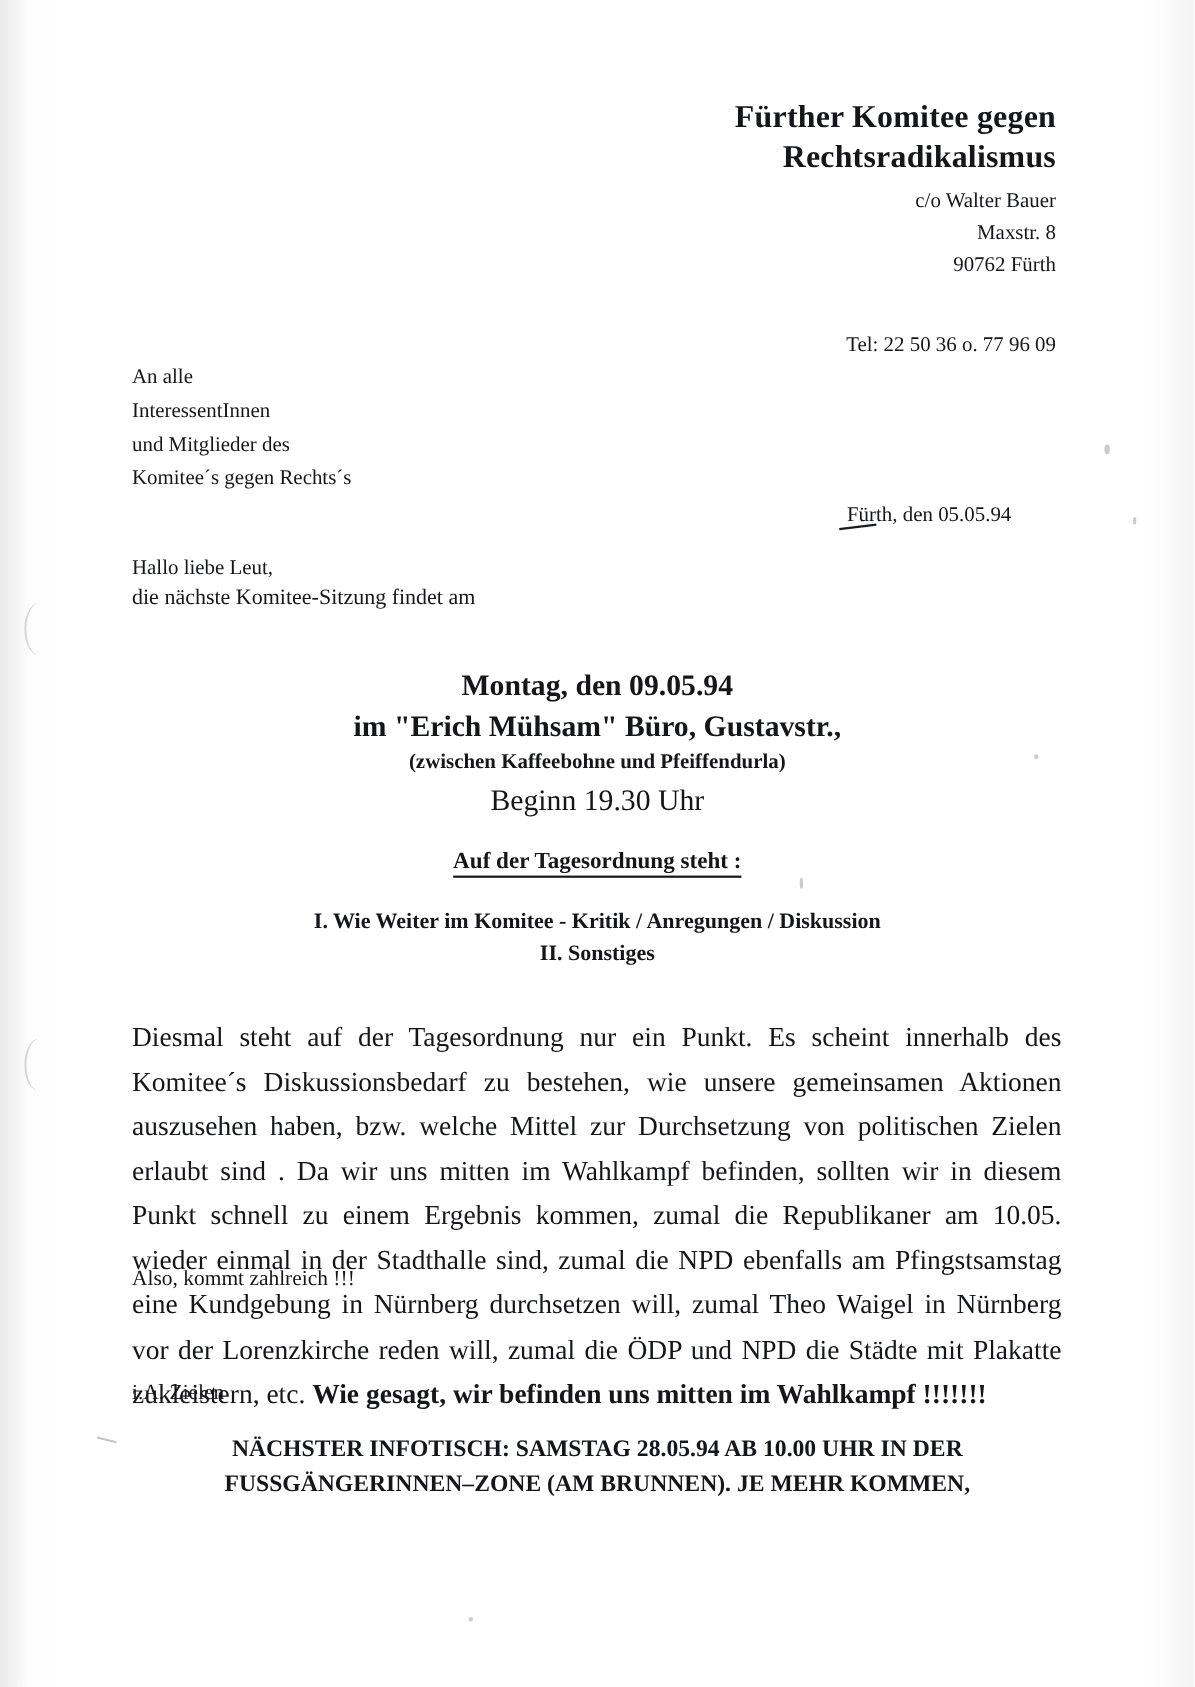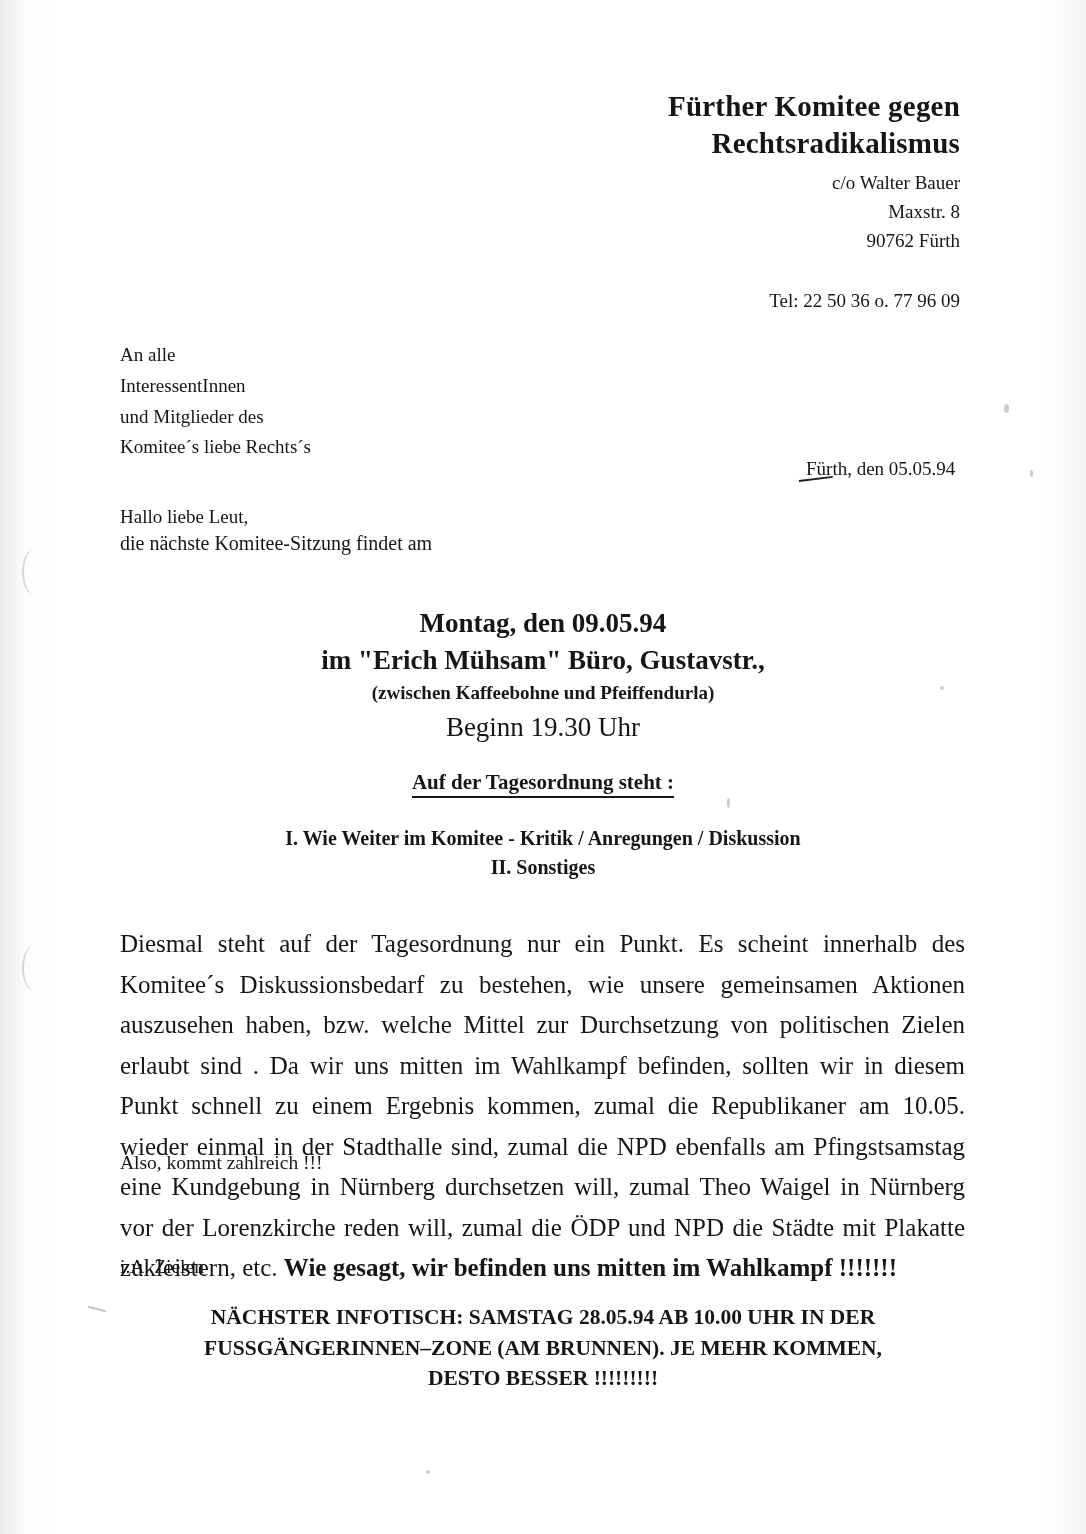--- a/index.html
+++ b/index.html
@@ -46,40 +46,38 @@
     letter-spacing: 0.2px;
   }
   .lh-line {
     font-size: 19px;
     line-height: 1.42;
     margin-top: 2px;
   }
   .lh-line.first { margin-top: 8px; }
   .lh-tel {
     font-size: 19px;
-    margin-top: 35px;
+    margin-top: 48px;
   }
 
   
   .addressee {
     position: absolute;
     left: 120px;
     top: 328px;
     font-size: 19px;
     line-height: 1.62;
-    margin-top: 12px;
   }
 
   
   .placedate {
     position: absolute;
     left: 770px;
     top: 458px;
     font-size: 19px;
-    margin-left: 36px;
   }
   .placedate .scrawl {
     position: relative;
     display: inline-block;
   }
   .placedate .scrawl::after {
     content: "";
     position: absolute;
     left: -8px;
     top: 6px;
@@ -233,21 +231,21 @@
       <div class="lh-line first">c/o Walter Bauer</div>
       <div class="lh-line">Maxstr. 8</div>
       <div class="lh-line">90762 Fürth</div>
       <div class="lh-tel">Tel: 22 50 36 o. 77 96 09</div>
     </div>
 
     <div class="addressee">
       <div>An alle</div>
       <div>InteressentInnen</div>
       <div>und Mitglieder des</div>
-      <div>Komitee´s liebe Rechts´s</div>
+      <div>Komitee´s gegen Rechts´s</div>
     </div>
 
     <div class="placedate">
       <span class="scrawl">Fürth, den 05.05.94</span>
     </div>
 
     <div class="salutation">Hallo liebe Leut,</div>
     <div class="intro">die nächste Komitee-Sitzung findet am</div>
 
     <div class="meeting">
@@ -269,21 +267,20 @@
       <span>Diesmal steht auf der Tagesordnung nur ein Punkt. Es scheint innerhalb des Komitee´s Diskussionsbedarf zu bestehen, wie unsere gemeinsamen Aktionen auszusehen haben, bzw. welche Mittel zur Durchsetzung von politischen Zielen erlaubt sind . Da wir uns mitten im Wahlkampf befinden, sollten wir in diesem Punkt schnell zu einem Ergebnis kommen, zumal die Republikaner am 10.05. wieder einmal in der Stadthalle sind, zumal die NPD ebenfalls am Pfingstsamstag eine Kundgebung in Nürnberg durchsetzen will, zumal Theo Waigel in Nürnberg vor der Lorenzkirche reden will, zumal die ÖDP und  NPD  die Städte mit Plakatte zukleistern, etc. </span><b>Wie gesagt, wir befinden uns  mitten im Wahlkampf !!!!!!!</b>
     </div>
 
     <div class="closing">Also, kommt zahlreich !!!</div>
 
     <div class="signature">i.A. Zielen</div>
 
     <div class="notice">
       <div>NÄCHSTER INFOTISCH: SAMSTAG 28.05.94 AB 10.00 UHR  IN DER</div>
       <div>FUSSGÄNGERINNEN–ZONE (AM BRUNNEN).  JE MEHR KOMMEN,</div>
-      <div>DESTO BESSER !!!!!!!!!</div>
     </div>
 
     <div class="arc" style="left:22px; top:548px;"></div>
     <div class="arc" style="left:22px; top:944px;"></div>
     <div class="speck" style="left:1004px; top:404px; width:5px; height:9px;"></div>
     <div class="speck" style="left:1030px; top:470px; width:3px; height:7px;"></div>
     <div class="speck" style="left:940px; top:686px; width:4px; height:4px;"></div>
     <div class="speck" style="left:727px; top:798px; width:3px; height:10px;"></div>
     <div class="speck" style="left:426px; top:1470px; width:4px; height:4px;"></div>
     <div class="tick" style="left:88px; top:1308px; width:18px; height:2px;"></div>

